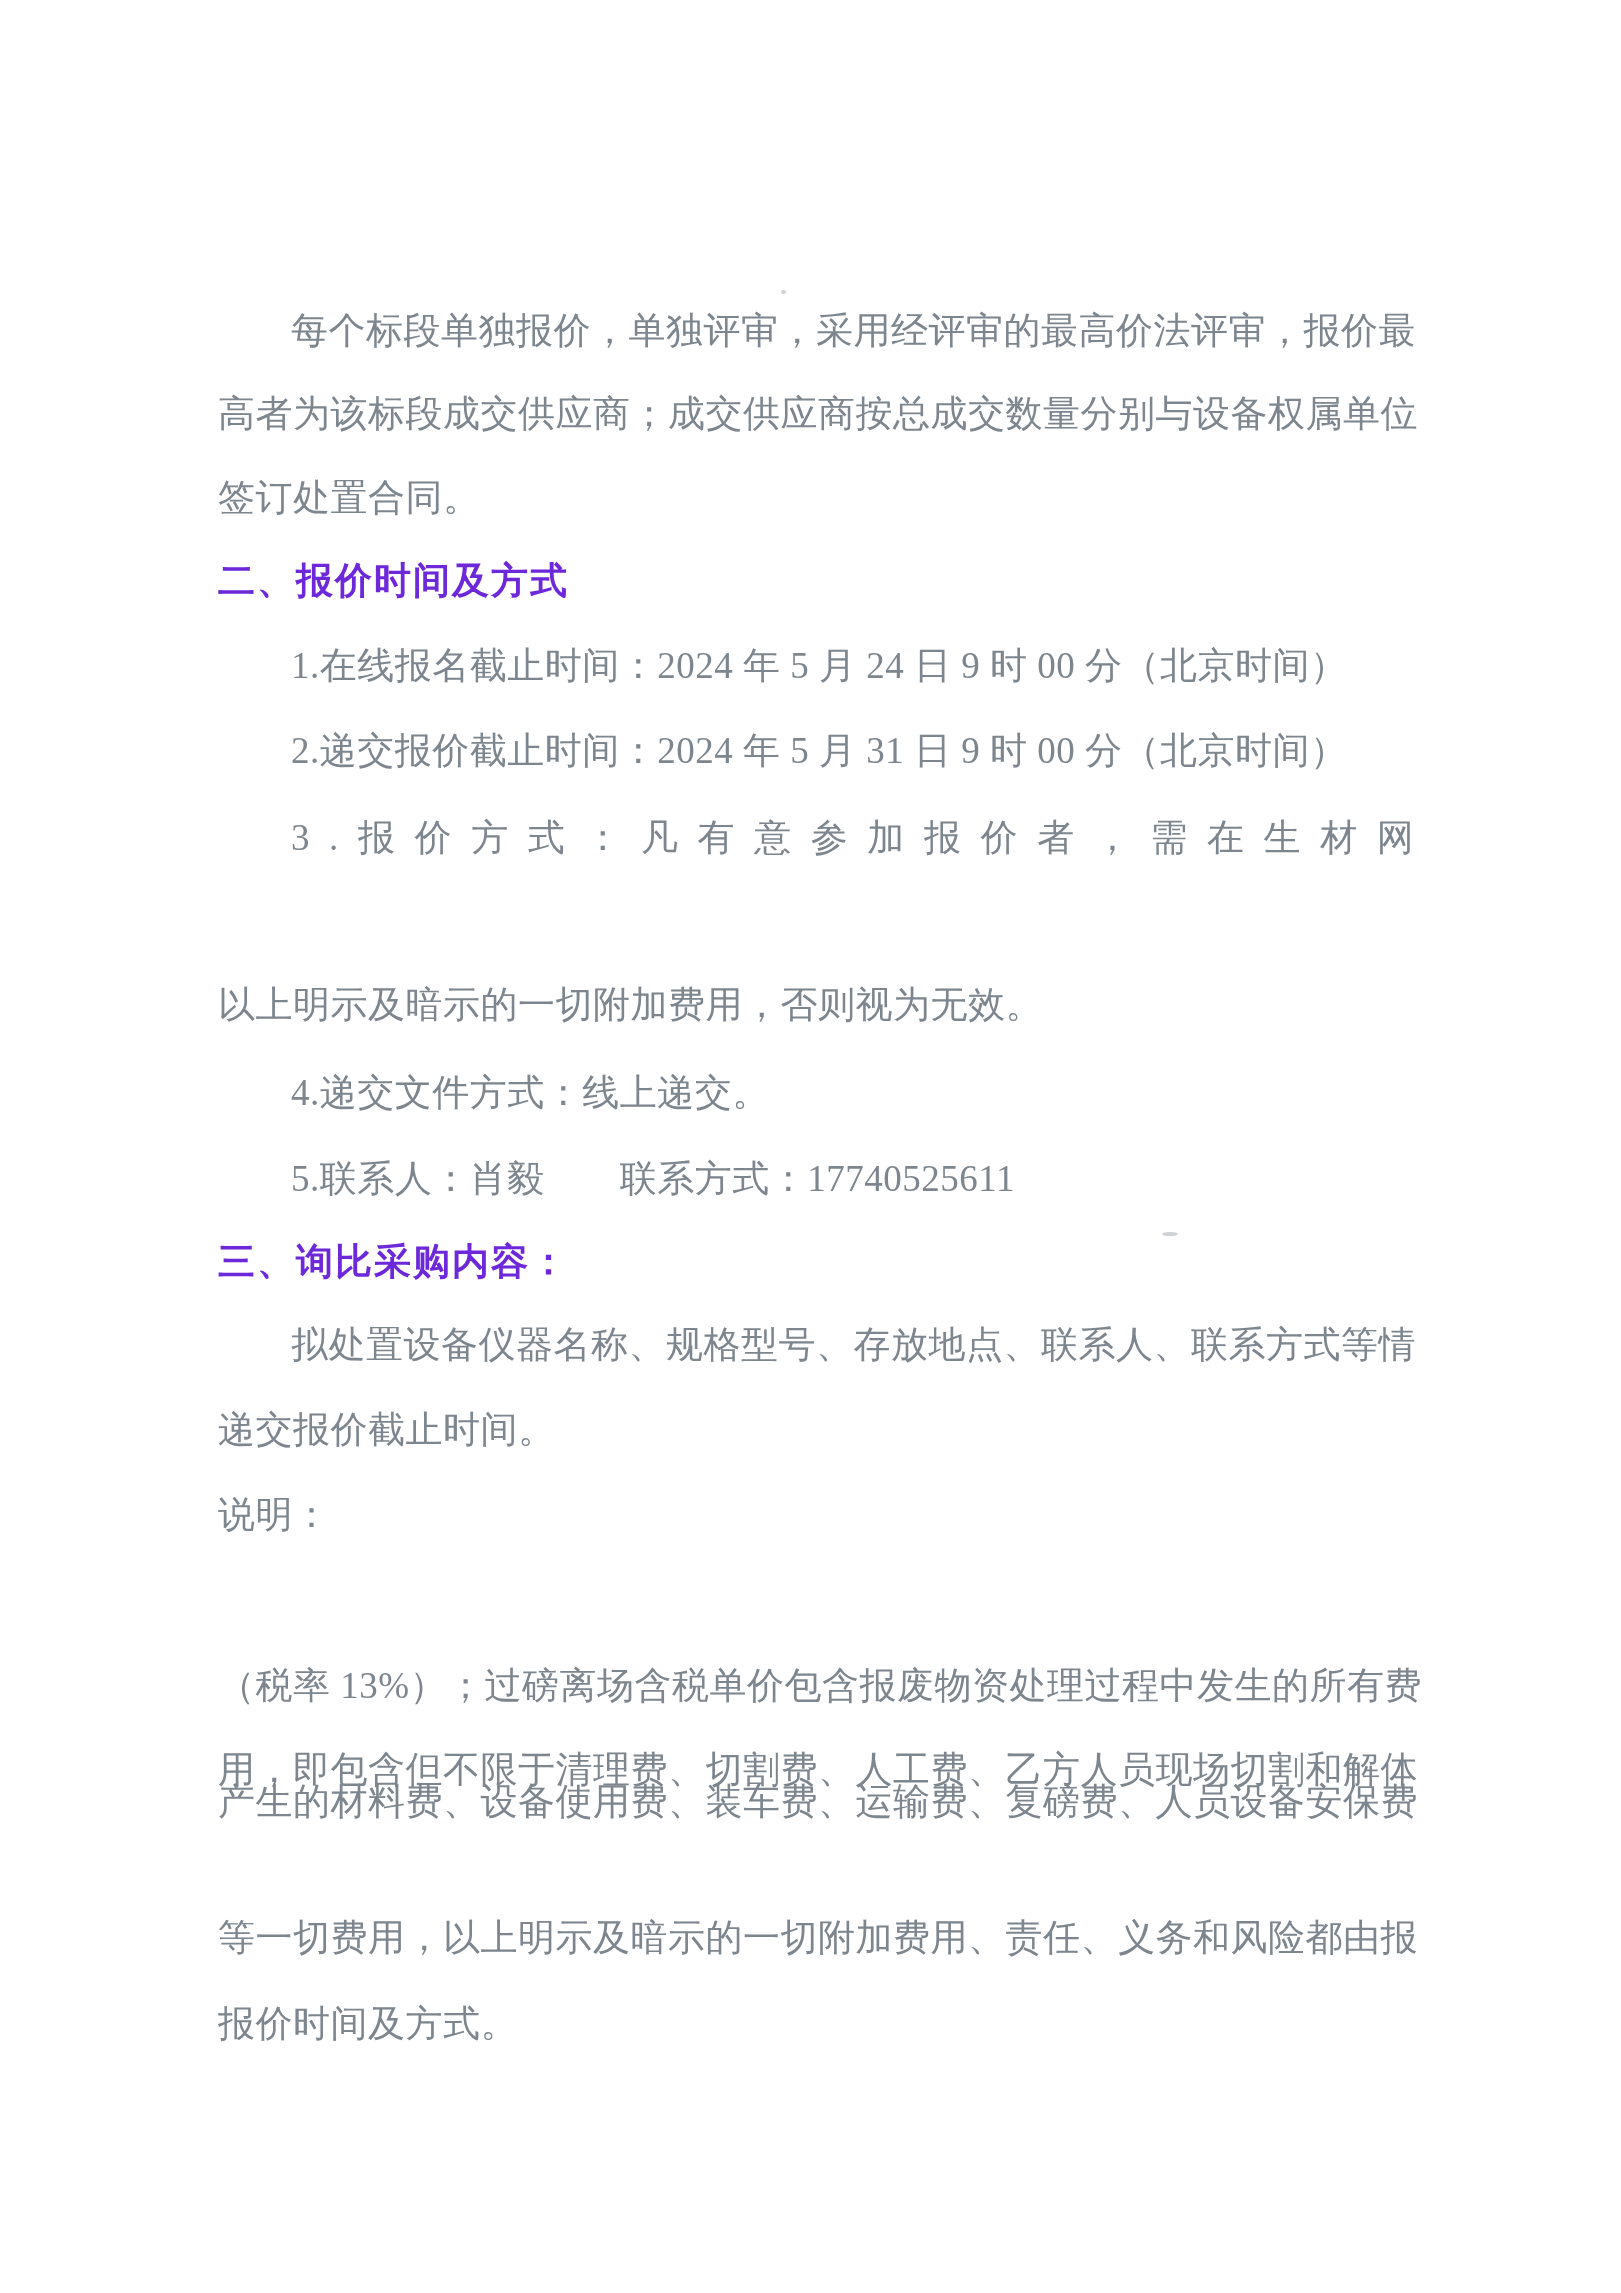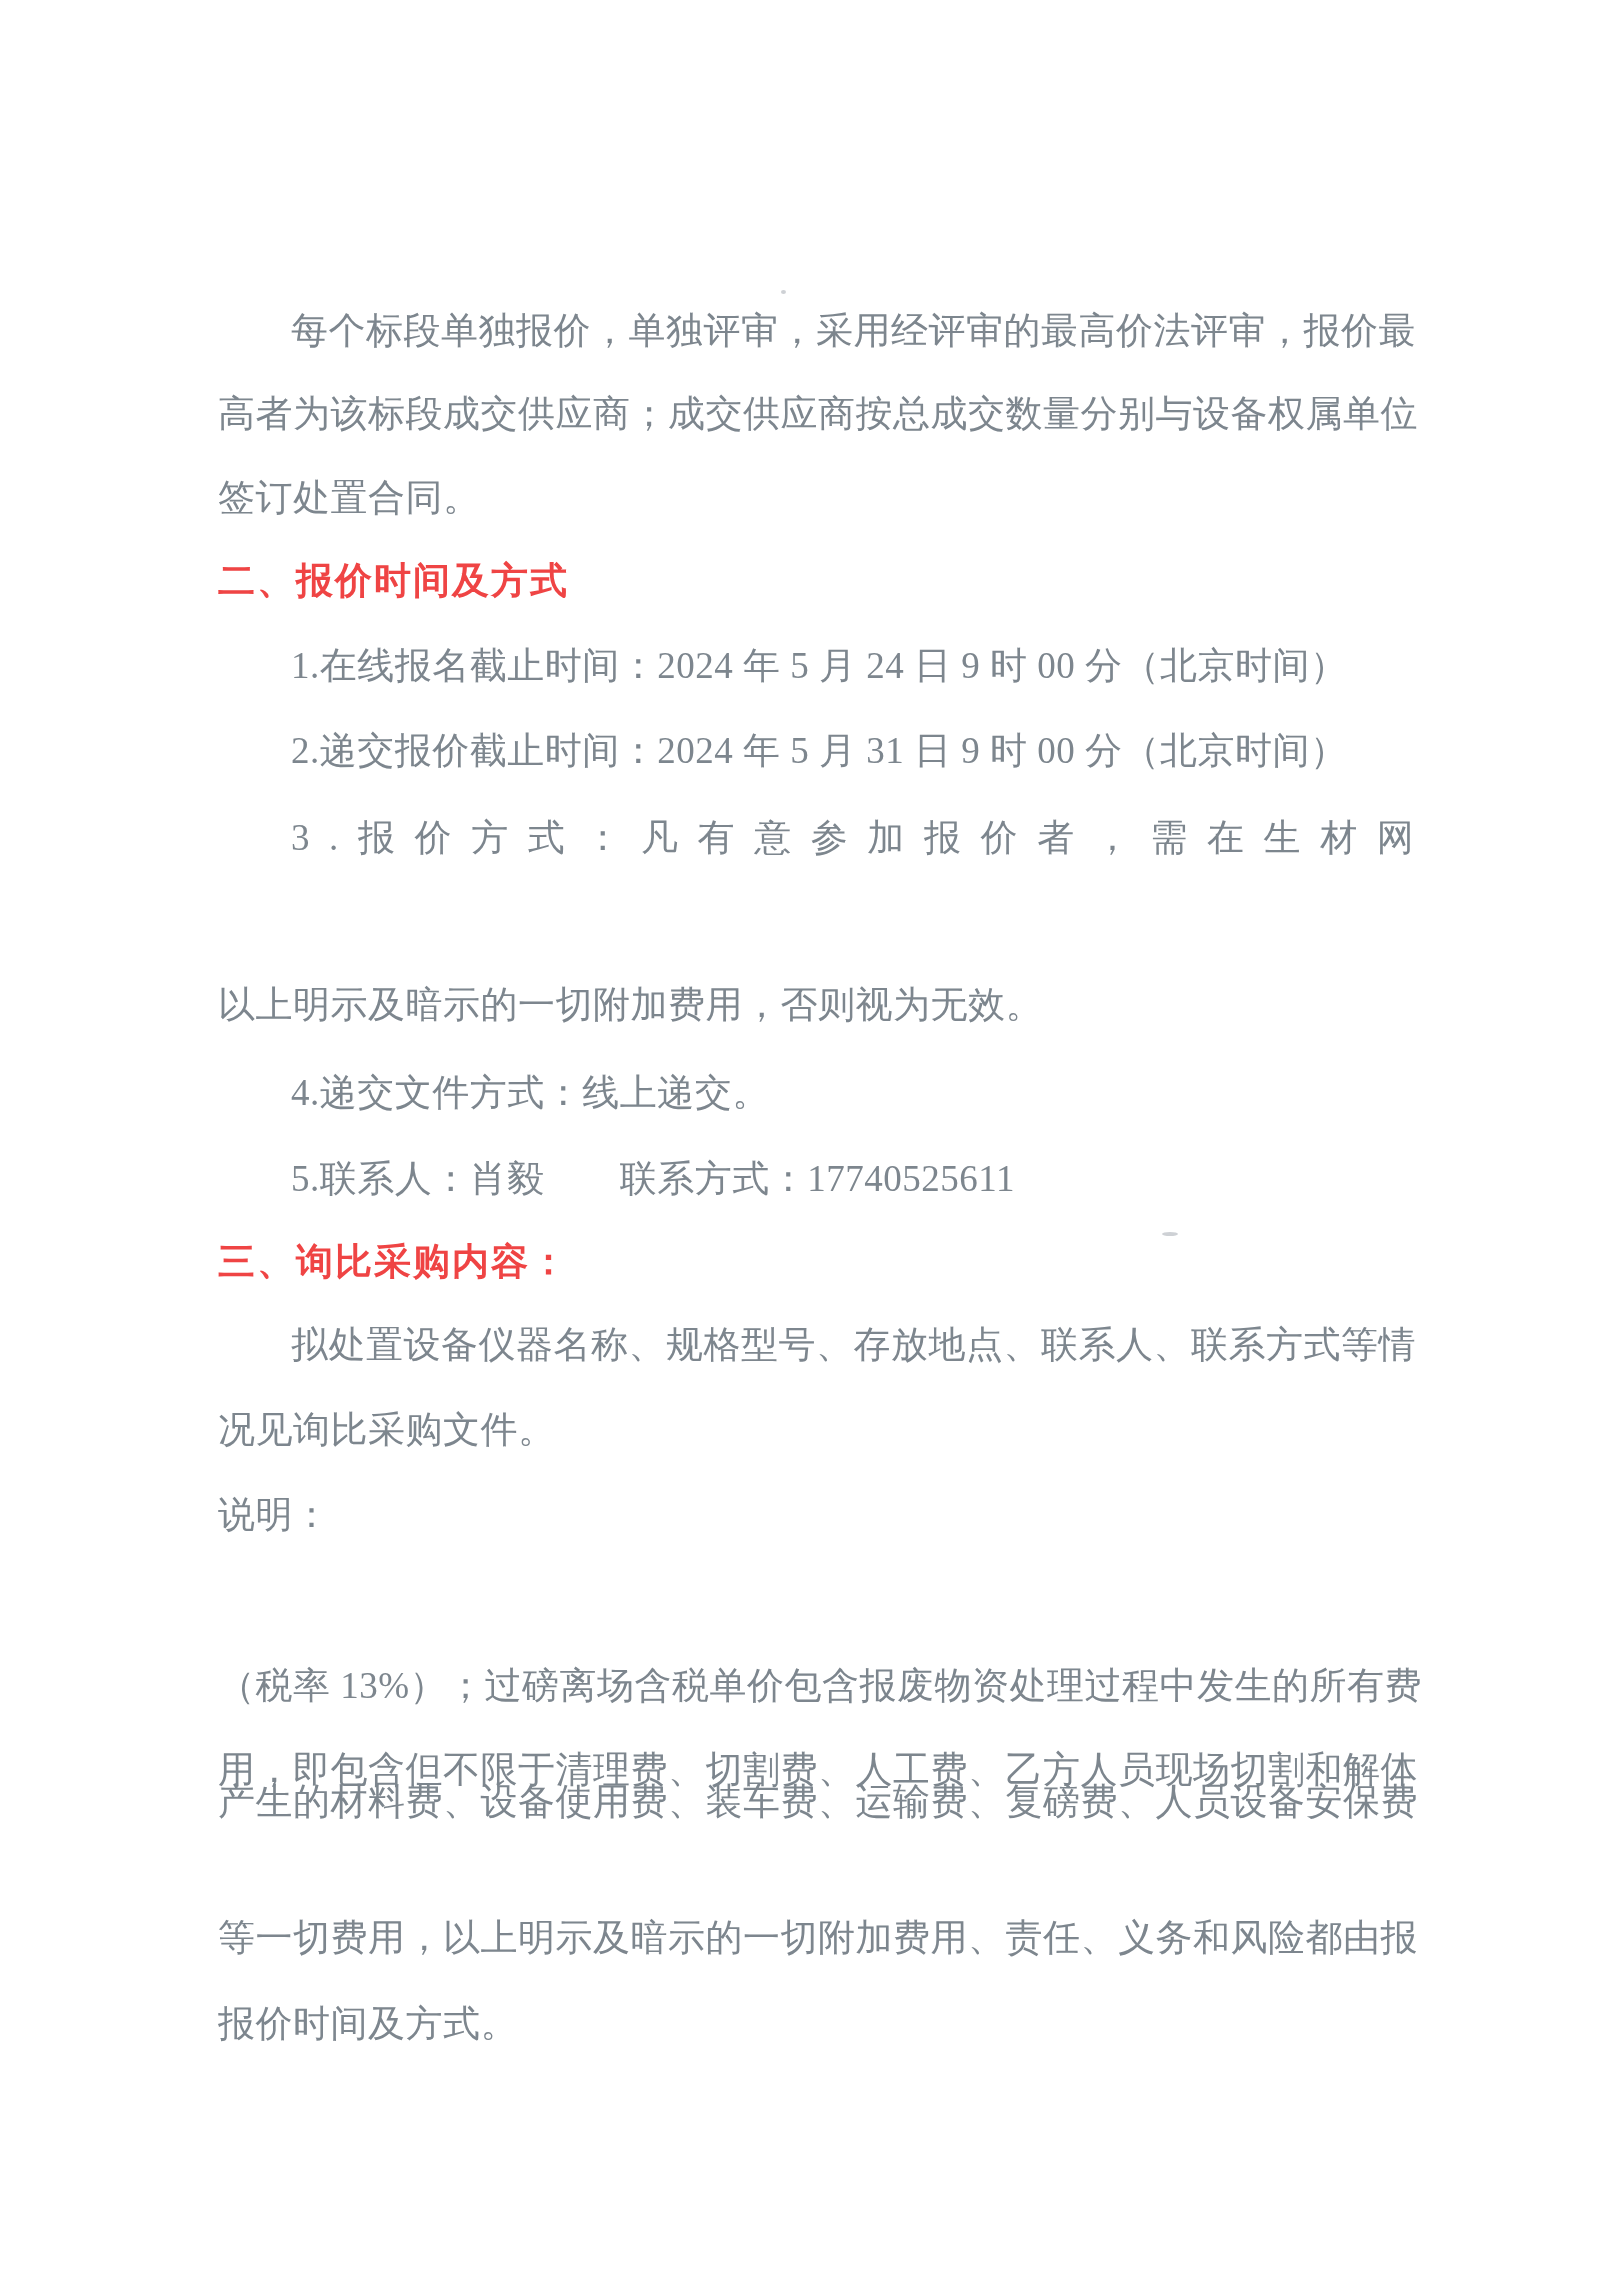--- a/index.html
+++ b/index.html
@@ -23,21 +23,21 @@
     line-height: 1.25;
     color: #7d868e;
     white-space: pre;
     letter-spacing: 0.5px;
   }
   .indent {
     left: 291px;
   }
   .heading {
     font-weight: 700;
-    color: #ef4444;
+    color: #6d28d9;
     letter-spacing: 2px;
   }
   .stretch {
     letter-spacing: 19.6px;
   }
   .speck {
     position: absolute;
     background: #b9bec3;
     border-radius: 50%;
     opacity: 0.7;
@@ -53,21 +53,21 @@
   <div class="doc-line" style="top:475px">签订处置合同。</div>
   <div class="doc-line heading" style="top:558px">二、报价时间及方式</div>
   <div class="doc-line indent" style="top:643px">1.在线报名截止时间：2024 年 5 月 24 日 9 时 00 分（北京时间）</div>
   <div class="doc-line indent" style="top:728px">2.递交报价截止时间：2024 年 5 月 31 日 9 时 00 分（北京时间）</div>
   <div class="doc-line indent stretch" style="top:815px">3.报价方式：凡有意参加报价者，需在生材网</div>
   <div class="doc-line" style="top:982px">以上明示及暗示的一切附加费用，否则视为无效。</div>
   <div class="doc-line indent" style="top:1070px">4.递交文件方式：线上递交。</div>
   <div class="doc-line indent" style="top:1156px">5.联系人：肖毅　　联系方式：17740525611</div>
   <div class="doc-line heading" style="top:1239px">三、询比采购内容：</div>
   <div class="doc-line indent" style="top:1322px">拟处置设备仪器名称、规格型号、存放地点、联系人、联系方式等情</div>
-  <div class="doc-line" style="top:1407px">况见询比采购文件。</div>
+  <div class="doc-line" style="top:1407px">递交报价截止时间。</div>
   <div class="doc-line" style="top:1492px">说明：</div>
   <div class="doc-line" style="top:1663px">（税率 13%）；过磅离场含税单价包含报废物资处理过程中发生的所有费</div>
   <div class="doc-line" style="top:1747px">用，即包含但不限于清理费、切割费、人工费、乙方人员现场切割和解体</div>
   <div class="doc-line" style="top:1779px">产生的材料费、设备使用费、装车费、运输费、复磅费、人员设备安保费</div>
   <div class="doc-line" style="top:1915px">等一切费用，以上明示及暗示的一切附加费用、责任、义务和风险都由报</div>
   <div class="doc-line" style="top:2001px">报价时间及方式。</div>
 
   <div class="speck" style="left:1162px; top:1232px; width:15.7px; height:3.9px;"></div>
   <div class="speck" style="left:781px;  top:290px;  width:4.9px;  height:3.9px;"></div>
 

